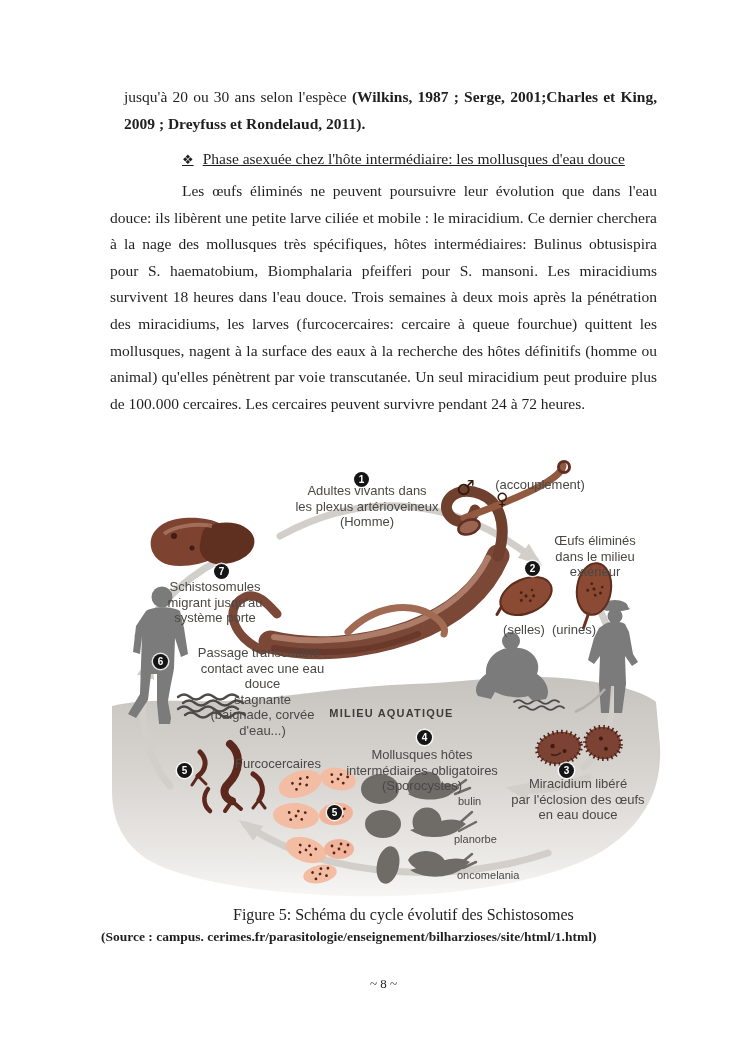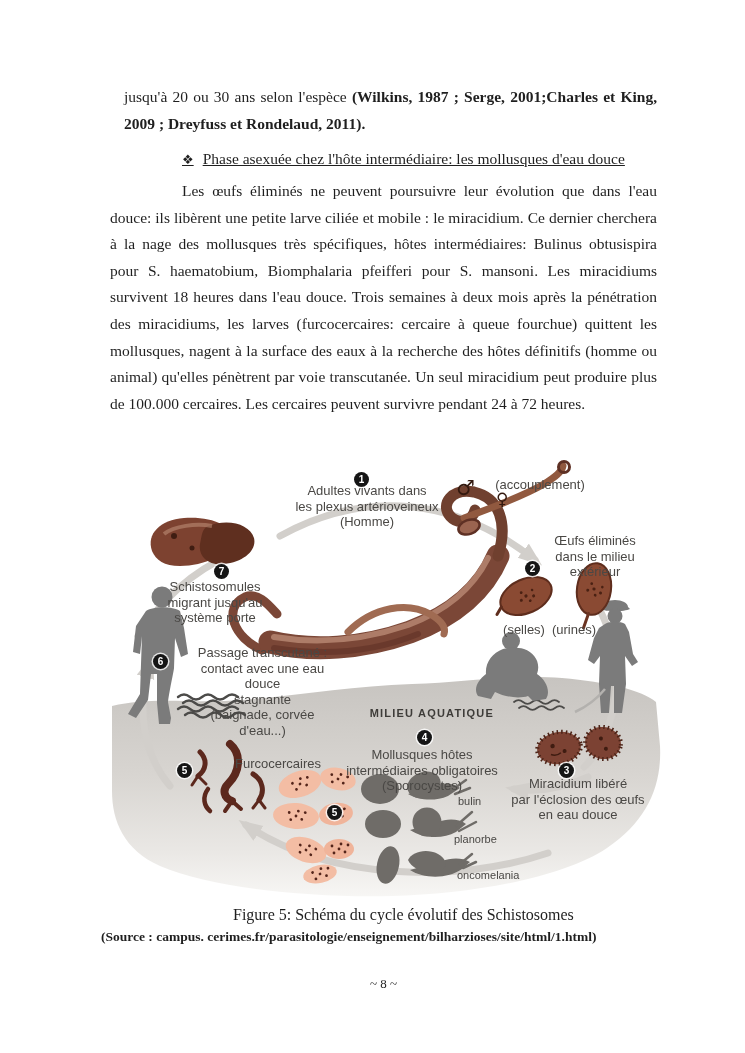--- a/index.html
+++ b/index.html
@@ -16,21 +16,21 @@
   .figure{position:absolute;left:112px;top:456px;width:552px;height:450px;
           font-family:"Liberation Sans", sans-serif;color:#4a4845;}
   .figure svg{position:absolute;left:0;top:0;}
   .flabel{position:absolute;font-size:13px;line-height:1.2;text-align:center;color:#4a4845;}
   .flabel.sm{font-size:11px;}
   .flabel.left{text-align:center;white-space:nowrap;}
   .badge{position:absolute;width:15px;height:15px;border-radius:50%;background:#151515;color:#ffffff;
          font-family:"Liberation Sans",sans-serif;font-size:10px;font-weight:bold;line-height:15px;
          text-align:center;box-shadow:0 0 0 1.5px rgba(255,255,255,.8);}
   .aq-title{position:absolute;font-size:11px;font-weight:bold;letter-spacing:1.2px;color:#3e3c39;
-            text-align:right;}
+            text-align:center;}
   .sex{position:absolute;font-weight:bold;color:#33190f;font-family:"DejaVu Sans",sans-serif;}
 
   .caption{position:absolute;left:233px;top:906px;font-size:16px;white-space:nowrap;}
   .source{position:absolute;left:101px;top:929px;font-size:13.5px;font-weight:bold;white-space:nowrap;}
   .pagenum{position:absolute;left:370px;top:976px;font-size:13px;}
 </style>
 </head>
 <body>
 
 <div class="page">

